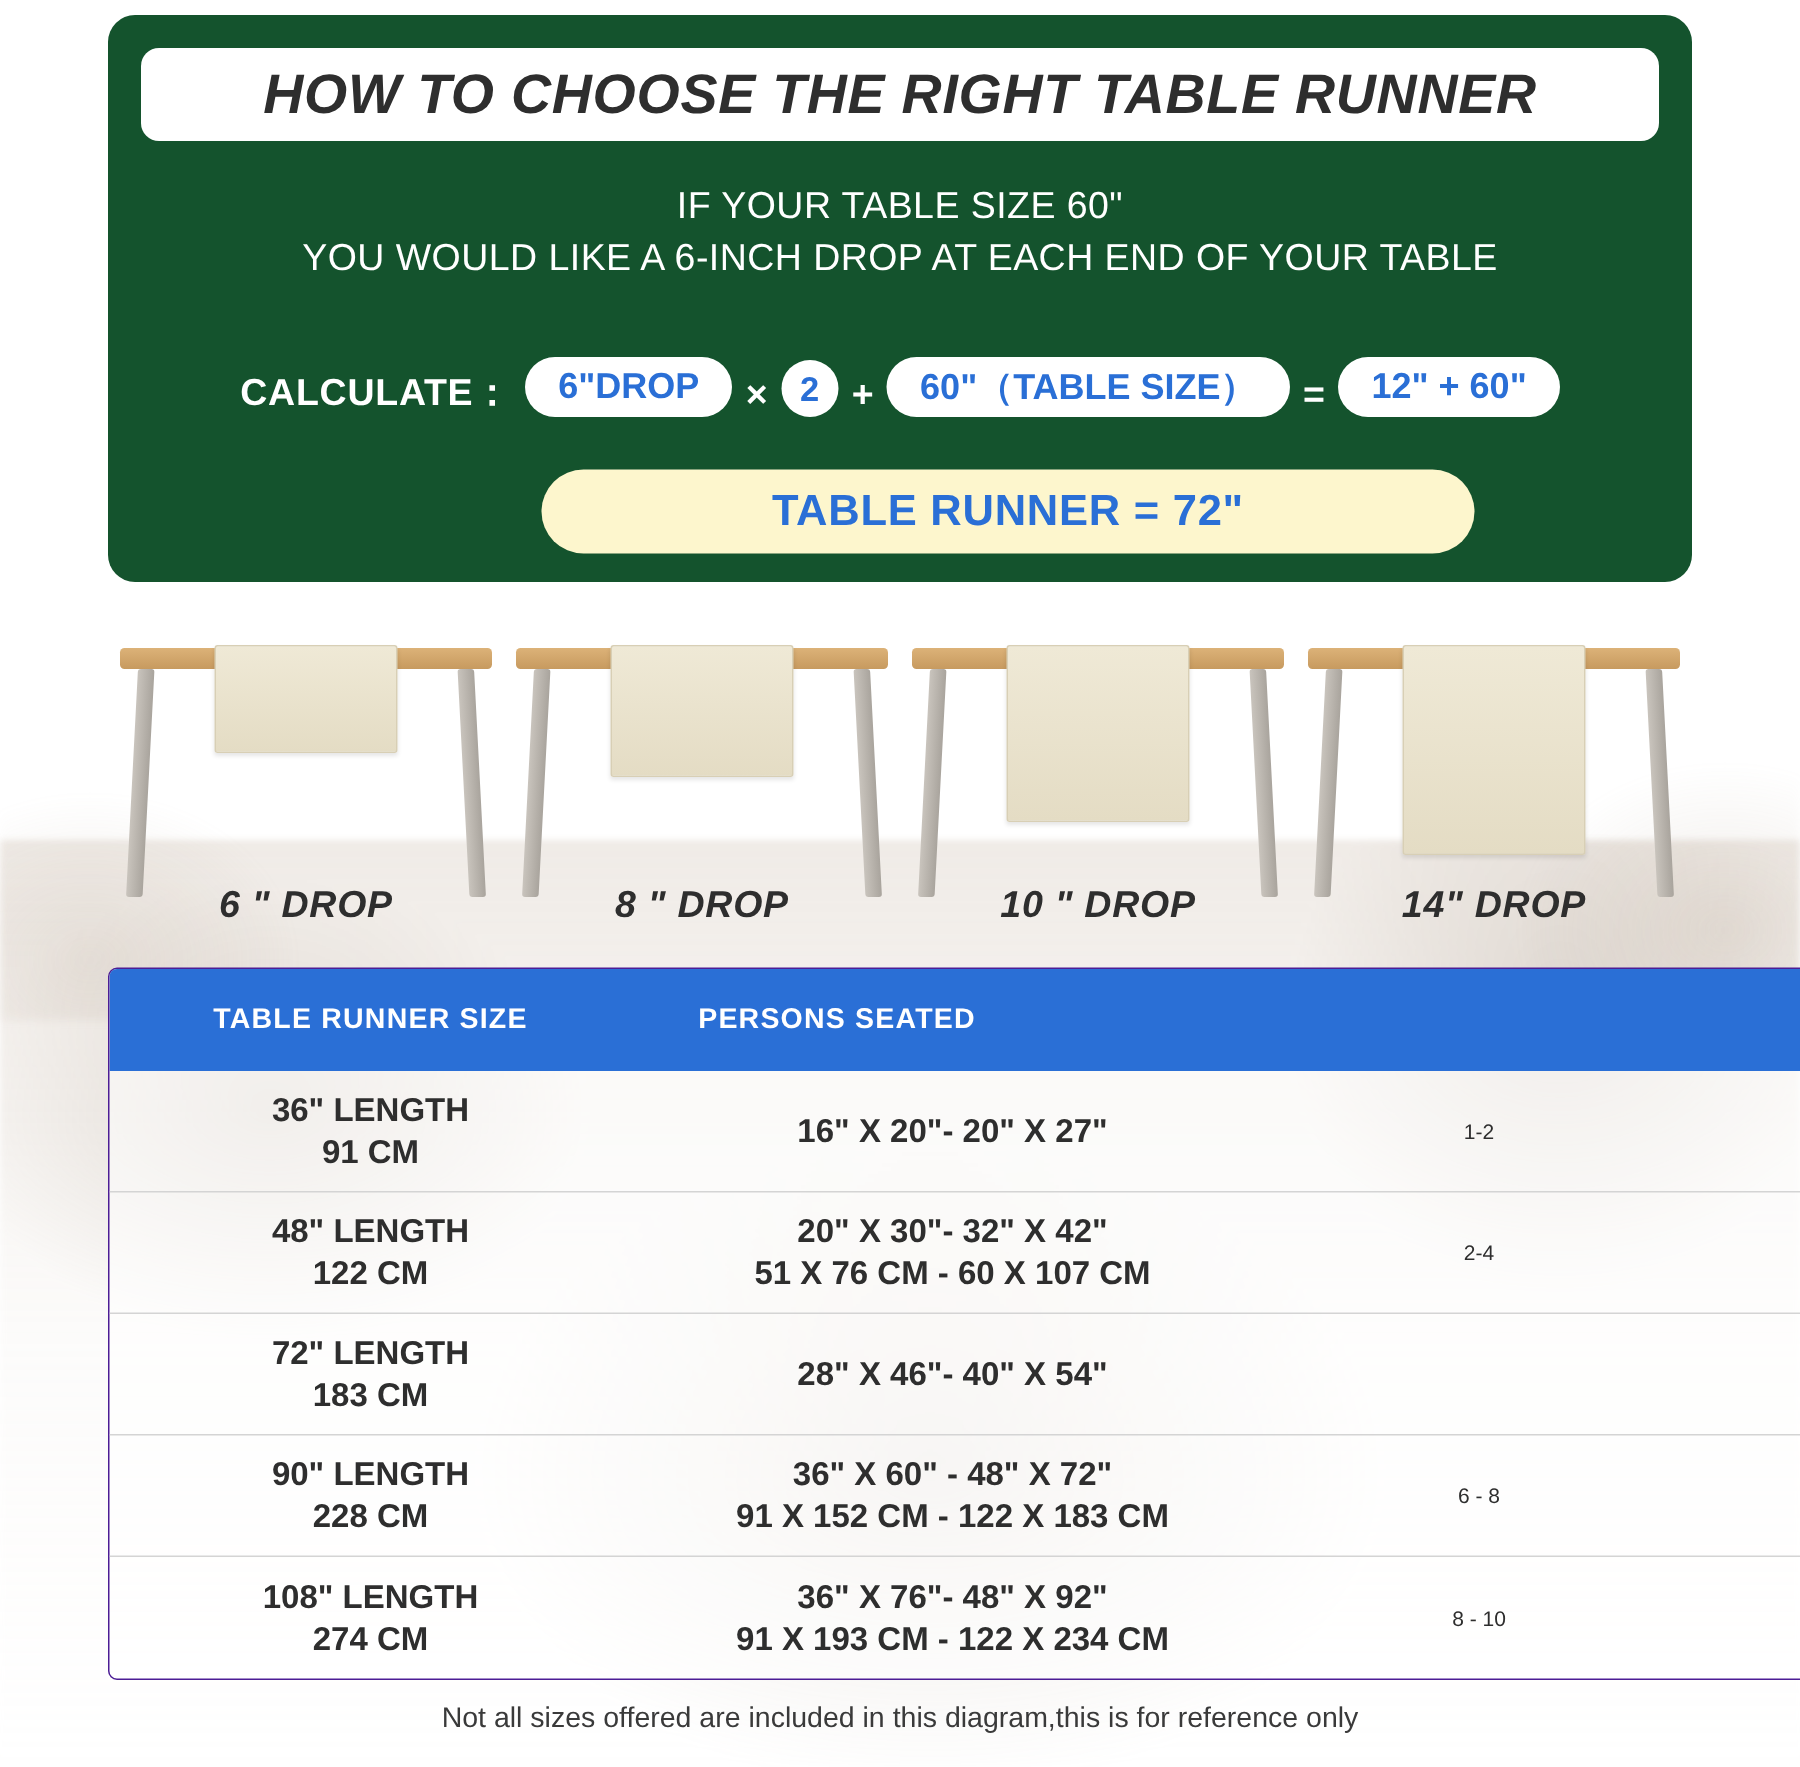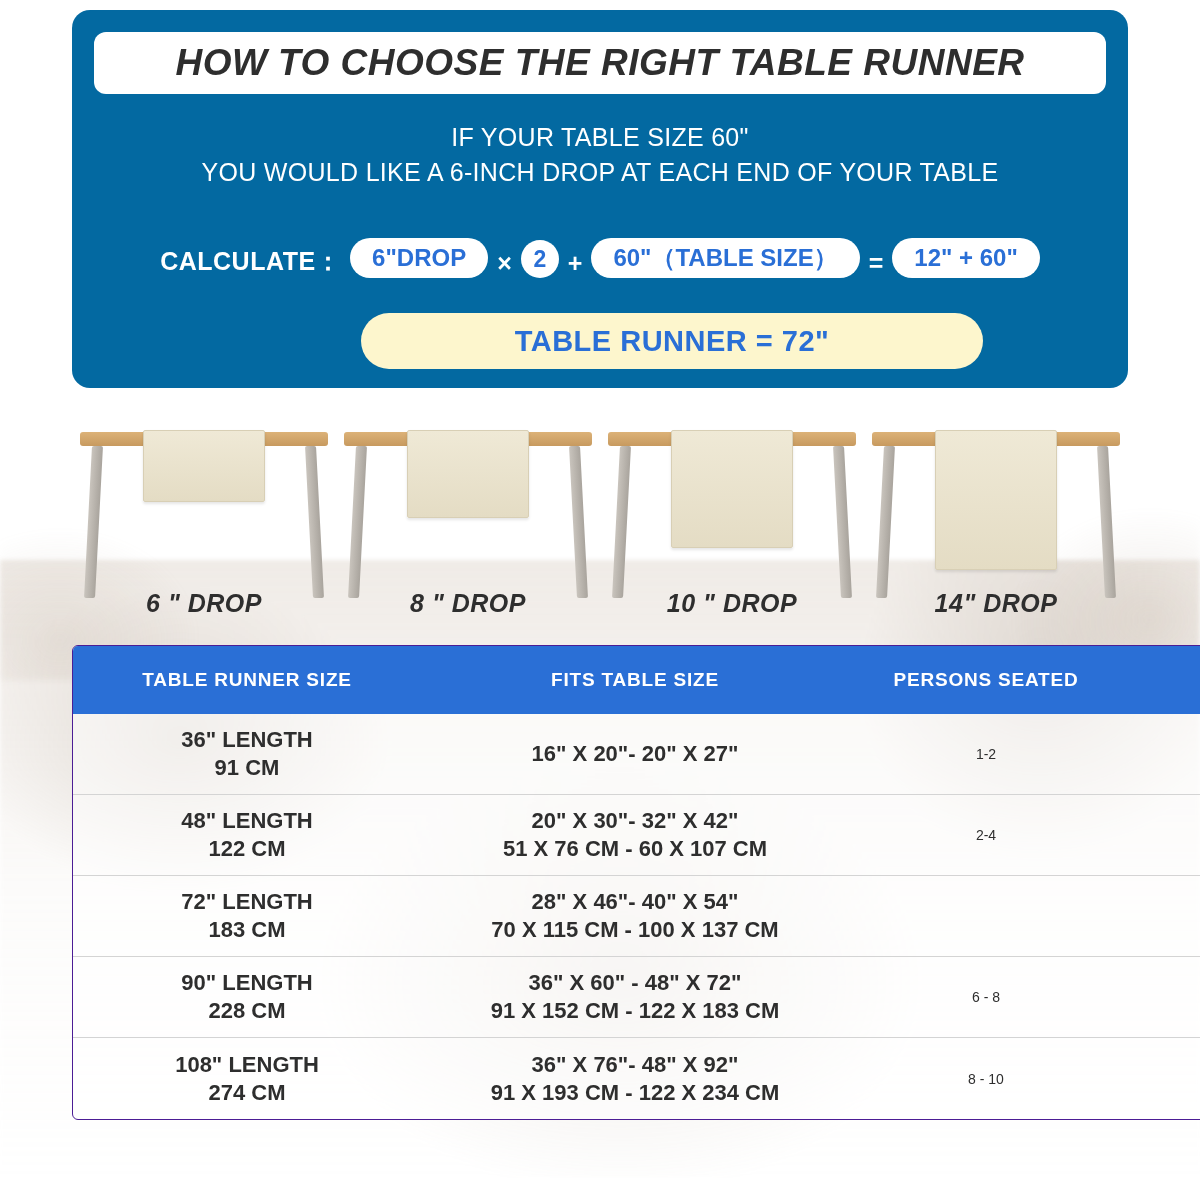--- a/index.html
+++ b/index.html
@@ -40,21 +40,21 @@
     z-index: 0;
   }
 
   .page { position: relative; z-index: 2; width: 1200px; height: 1178px; }
 
   
   .calc-panel {
     position: absolute;
     left: 72px; top: 10px;
     width: 1056px; height: 378px;
-    background: #0369a1;
+    background: #14532d;
     border-radius: 18px;
   }
   .calc-title-pill {
     position: absolute;
     left: 22px; top: 22px;
     width: 1012px; height: 62px;
     background: #ffffff;
     border-radius: 12px;
     display: flex; align-items: center; justify-content: center;
   }
@@ -293,21 +293,20 @@
       <div class="leg left"></div>
       <div class="leg right"></div>
       <div class="runner" id="runner3" style="height: 140px;"></div>
       <div class="drop-label">14" DROP</div>
     </div>
   </div>
 
   <div class="size-table">
     <div class="thead">
       <div class="col1">TABLE RUNNER SIZE</div>
-      <div class="col2">FITS TABLE SIZE</div>
       <div class="col3">PERSONS SEATED</div>
     </div>
 
     <div class="trow">
       <div class="cell col1">
         <span class="l1">36" LENGTH</span>
         <span class="l2">91 CM</span>
       </div>
       <div class="cell col2">
         <span class="l1">16" X 20"- 20" X 27"</span>
@@ -327,21 +326,20 @@
       <div class="cell col3 persons">2-4</div>
     </div>
 
     <div class="trow">
       <div class="cell col1">
         <span class="l1">72" LENGTH</span>
         <span class="l2">183 CM</span>
       </div>
       <div class="cell col2">
         <span class="l1">28" X 46"- 40" X 54"</span>
-        <span class="l2">70 X 115 CM - 100 X 137 CM</span>
       </div>
     </div>
 
     <div class="trow">
       <div class="cell col1">
         <span class="l1">90" LENGTH</span>
         <span class="l2">228 CM</span>
       </div>
       <div class="cell col2">
         <span class="l1">36" X 60" - 48" X 72"</span>
@@ -356,13 +354,14 @@
         <span class="l2">274 CM</span>
       </div>
       <div class="cell col2">
         <span class="l1">36" X 76"- 48" X 92"</span>
         <span class="l2">91 X 193 CM - 122 X 234 CM</span>
       </div>
       <div class="cell col3 persons">8 - 10</div>
     </div>
   </div>
 
+  <div class="footnote">Not all sizes offered are included in this diagram,this is for reference only</div>
 </div>
 
 </body></html>

